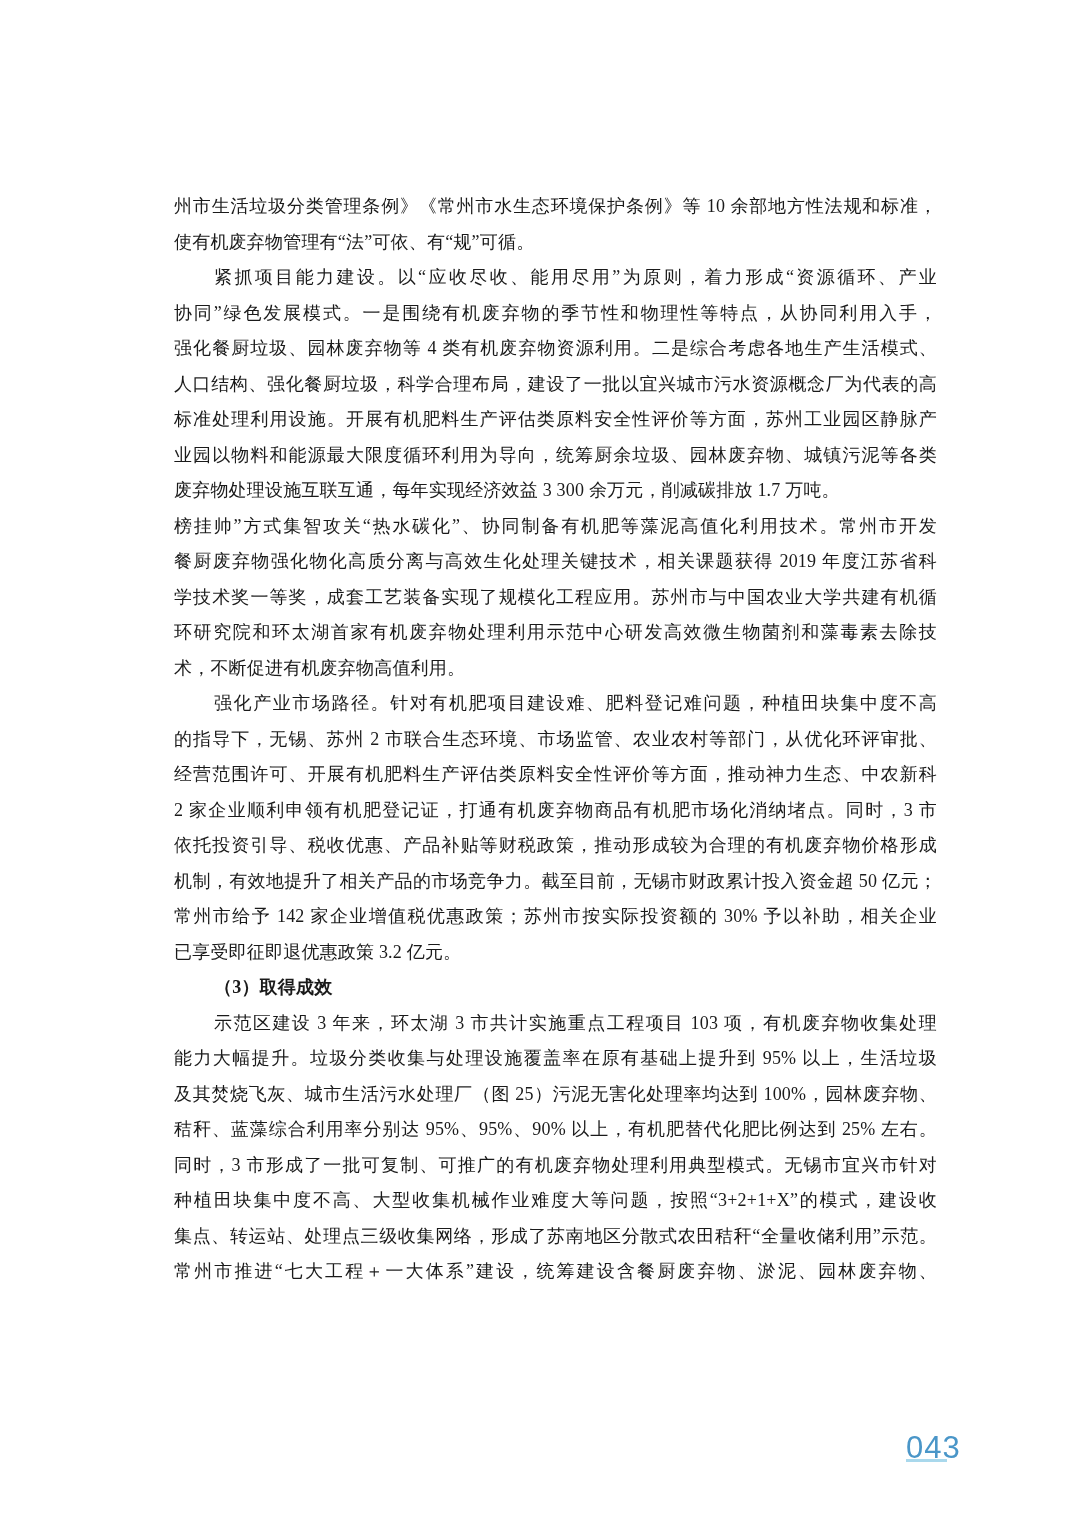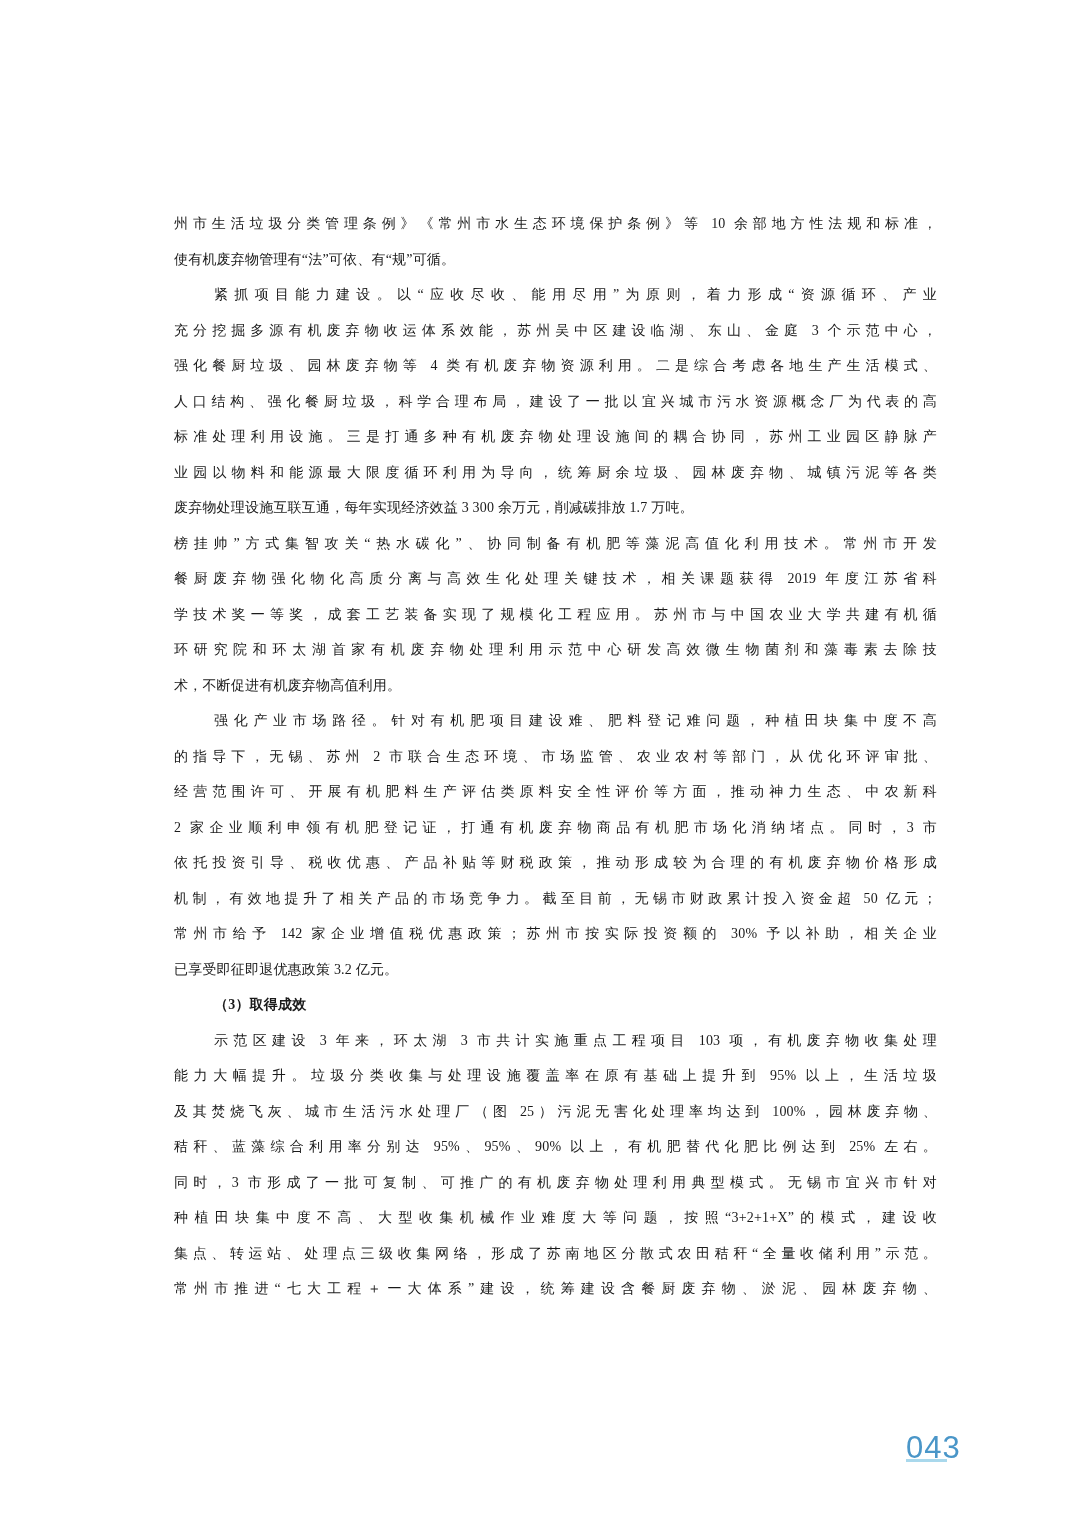--- a/index.html
+++ b/index.html
@@ -8,23 +8,23 @@
     position: relative;
     width: 1080px;
     height: 1527px;
     background: #ffffff;
     overflow: hidden;
     font-family: "Liberation Serif", "DejaVu Serif", serif;
   }
   .text-block {
     position: absolute;
     left: 174px;
-    top: 206px;
+    top: 189px;
     width: 763px;
-    font-size: 14px;
+    font-size: 18px;
     line-height: 35.5px;
     color: #1a1a1a;
     letter-spacing: 0.2px;
   }
   .ln {
     text-align: justify;
     text-align-last: justify;
     height: 35.5px;
     overflow: hidden;
     white-space: nowrap;
@@ -54,24 +54,24 @@
 </style>
 </head>
 <body>
 
 <div class="page" style="background: rgb(255, 255, 255);">
   <div class="text-block" style="color: rgb(26, 26, 26);">
     <div class="ln">州市生活垃圾分类管理条例》《常州市水生态环境保护条例》等 10 余部地方性法规和标准，</div>
     <div class="ln short">使有机废弃物管理有“法”可依、有“规”可循。</div>
 
     <div class="ln ind">紧抓项目能力建设。以“应收尽收、能用尽用”为原则，着力形成“资源循环、产业</div>
-    <div class="ln">充分挖掘多源有机废弃物收运体系效能，苏州吴中区建设临湖、东山、金庭 3 个示范中心，</div>
+    <div class="ln">协同”绿色发展模式。一是围绕有机废弃物的季节性和物理性等特点，从协同利用入手，</div>
     <div class="ln">强化餐厨垃圾、园林废弃物等 4 类有机废弃物资源利用。二是综合考虑各地生产生活模式、</div>
     <div class="ln">人口结构、强化餐厨垃圾，科学合理布局，建设了一批以宜兴城市污水资源概念厂为代表的高</div>
-    <div class="ln">标准处理利用设施。三是打通多种有机废弃物处理设施间的耦合协同，苏州工业园区静脉产</div>
+    <div class="ln">标准处理利用设施。开展有机肥料生产评估类原料安全性评价等方面，苏州工业园区静脉产</div>
     <div class="ln">业园以物料和能源最大限度循环利用为导向，统筹厨余垃圾、园林废弃物、城镇污泥等各类</div>
     <div class="ln short">废弃物处理设施互联互通，每年实现经济效益 3 300 余万元，削减碳排放 1.7 万吨。</div>
 
     <div class="ln">榜挂帅”方式集智攻关“热水碳化”、协同制备有机肥等藻泥高值化利用技术。常州市开发</div>
     <div class="ln">餐厨废弃物强化物化高质分离与高效生化处理关键技术，相关课题获得 2019 年度江苏省科</div>
     <div class="ln">学技术奖一等奖，成套工艺装备实现了规模化工程应用。苏州市与中国农业大学共建有机循</div>
     <div class="ln">环研究院和环太湖首家有机废弃物处理利用示范中心研发高效微生物菌剂和藻毒素去除技</div>
     <div class="ln short">术，不断促进有机废弃物高值利用。</div>
 
     <div class="ln ind">强化产业市场路径。针对有机肥项目建设难、肥料登记难问题，种植田块集中度不高</div>

